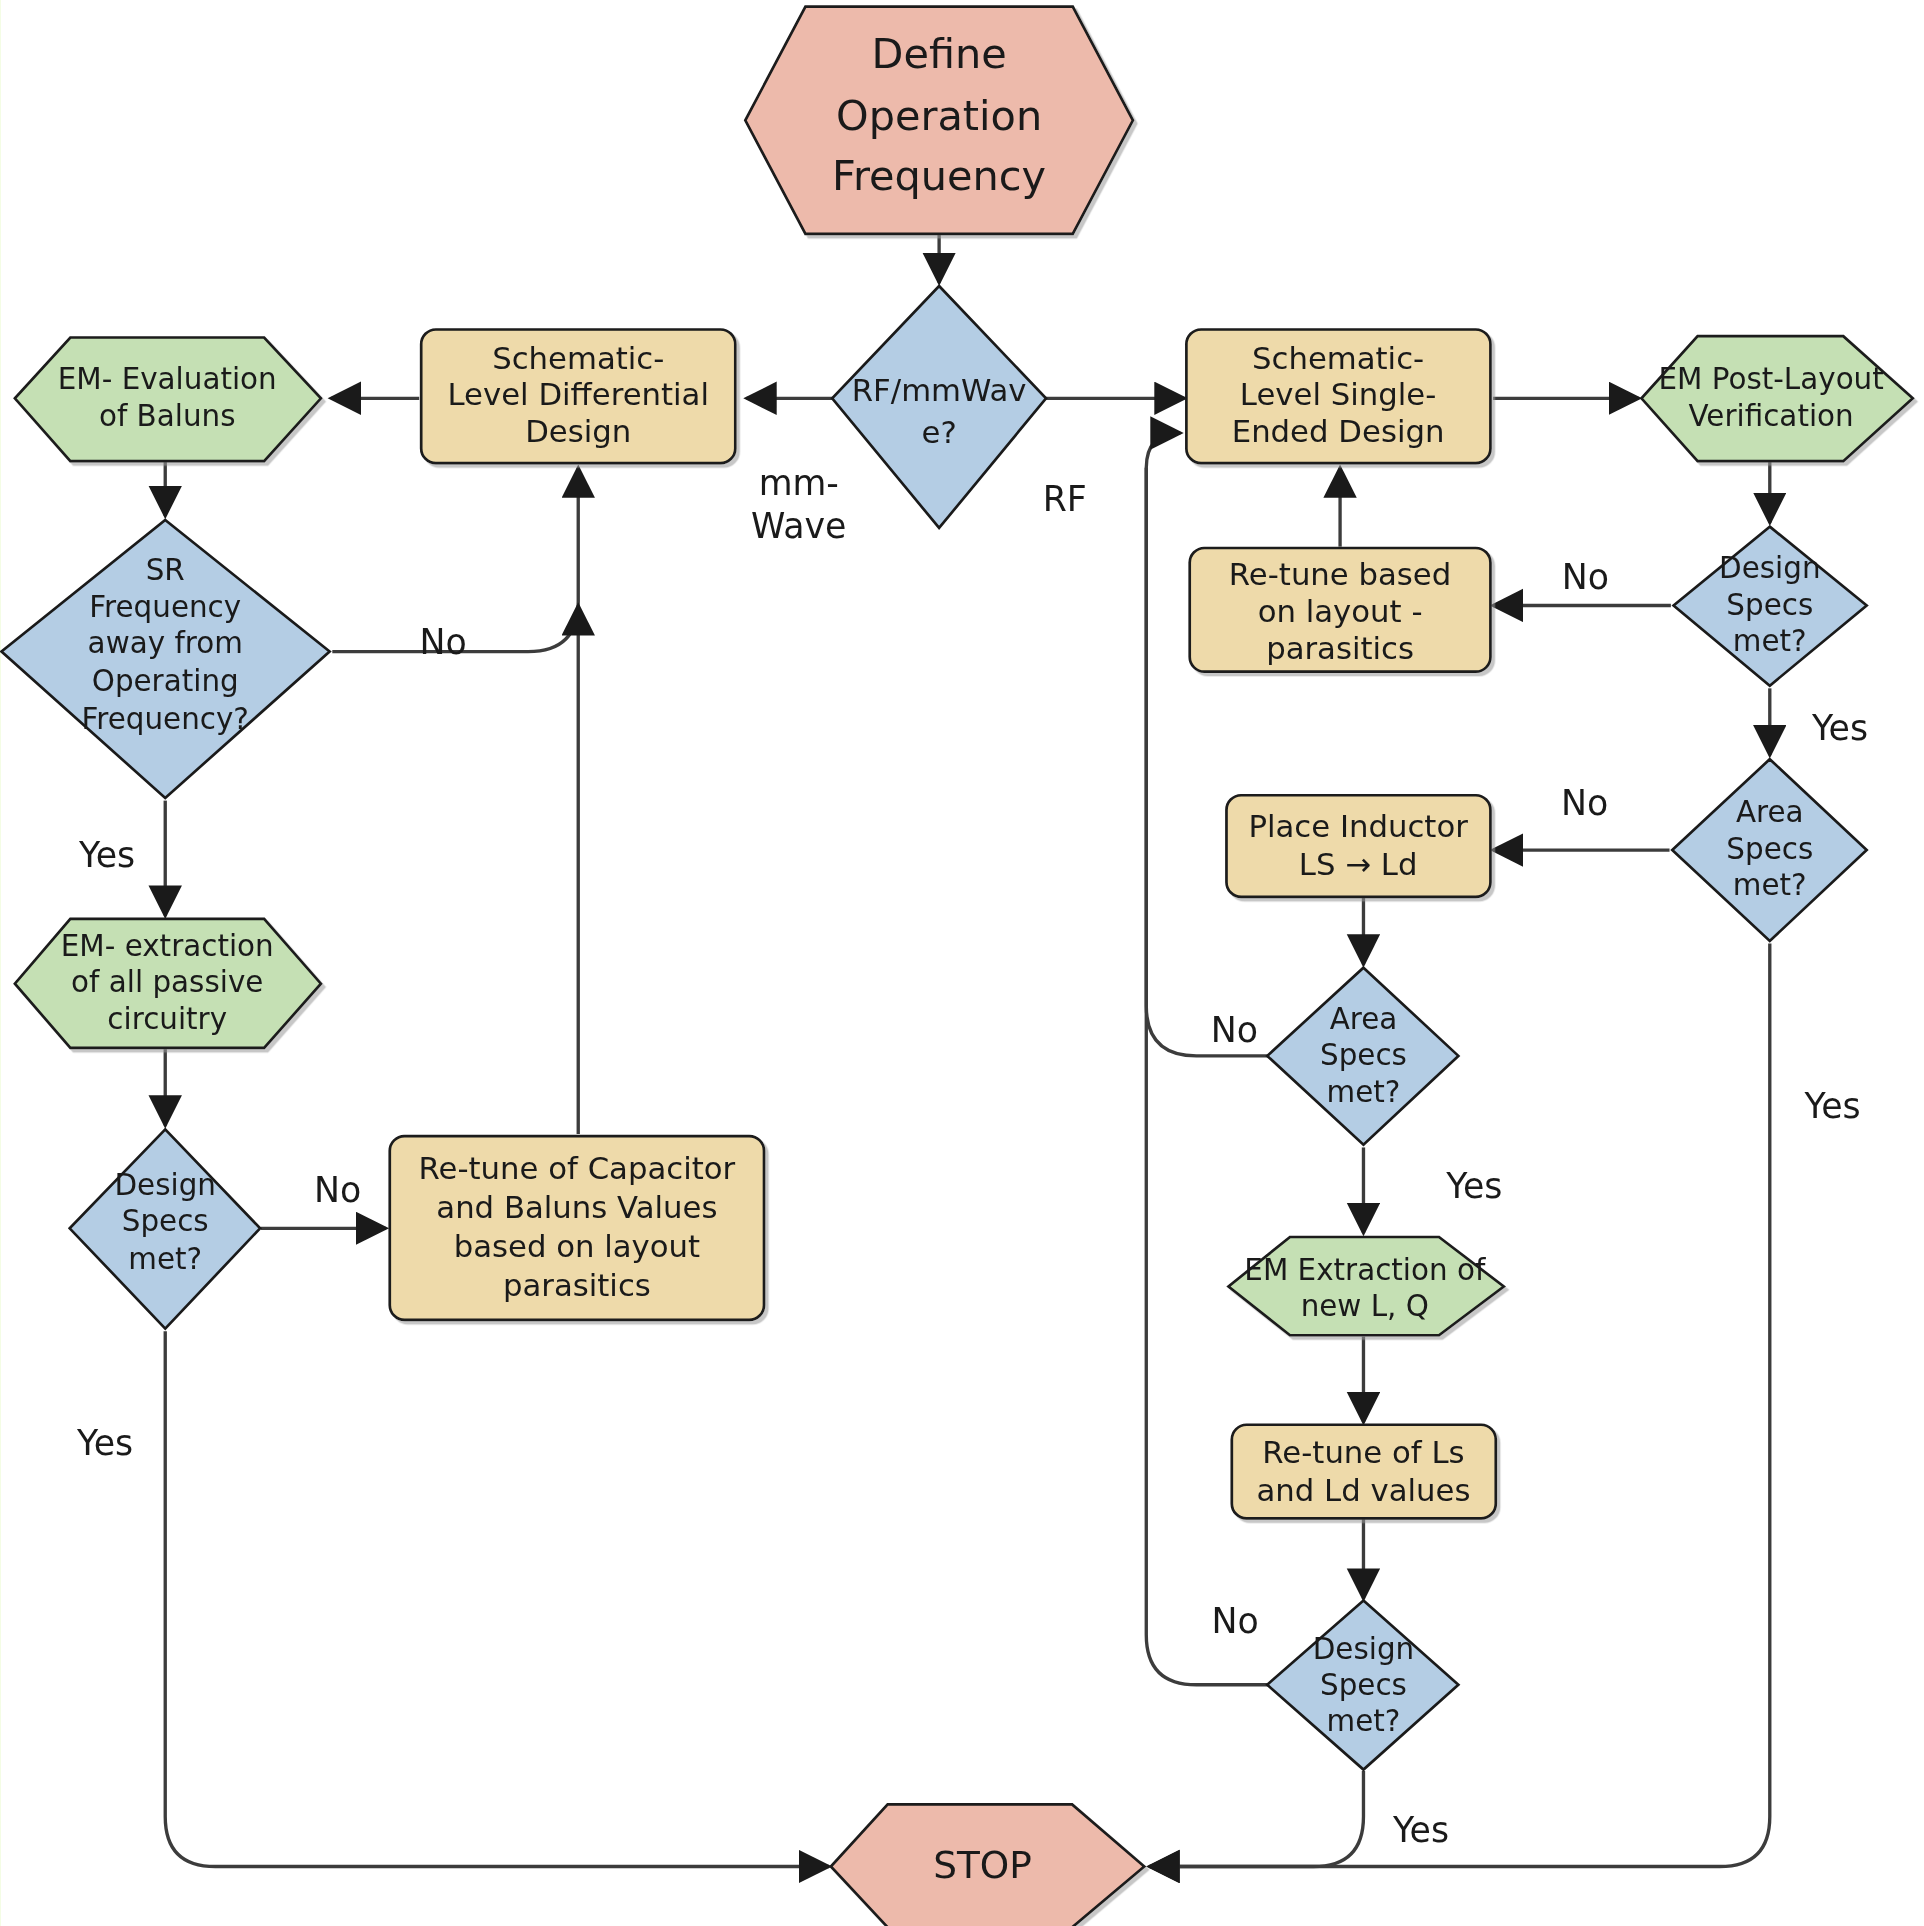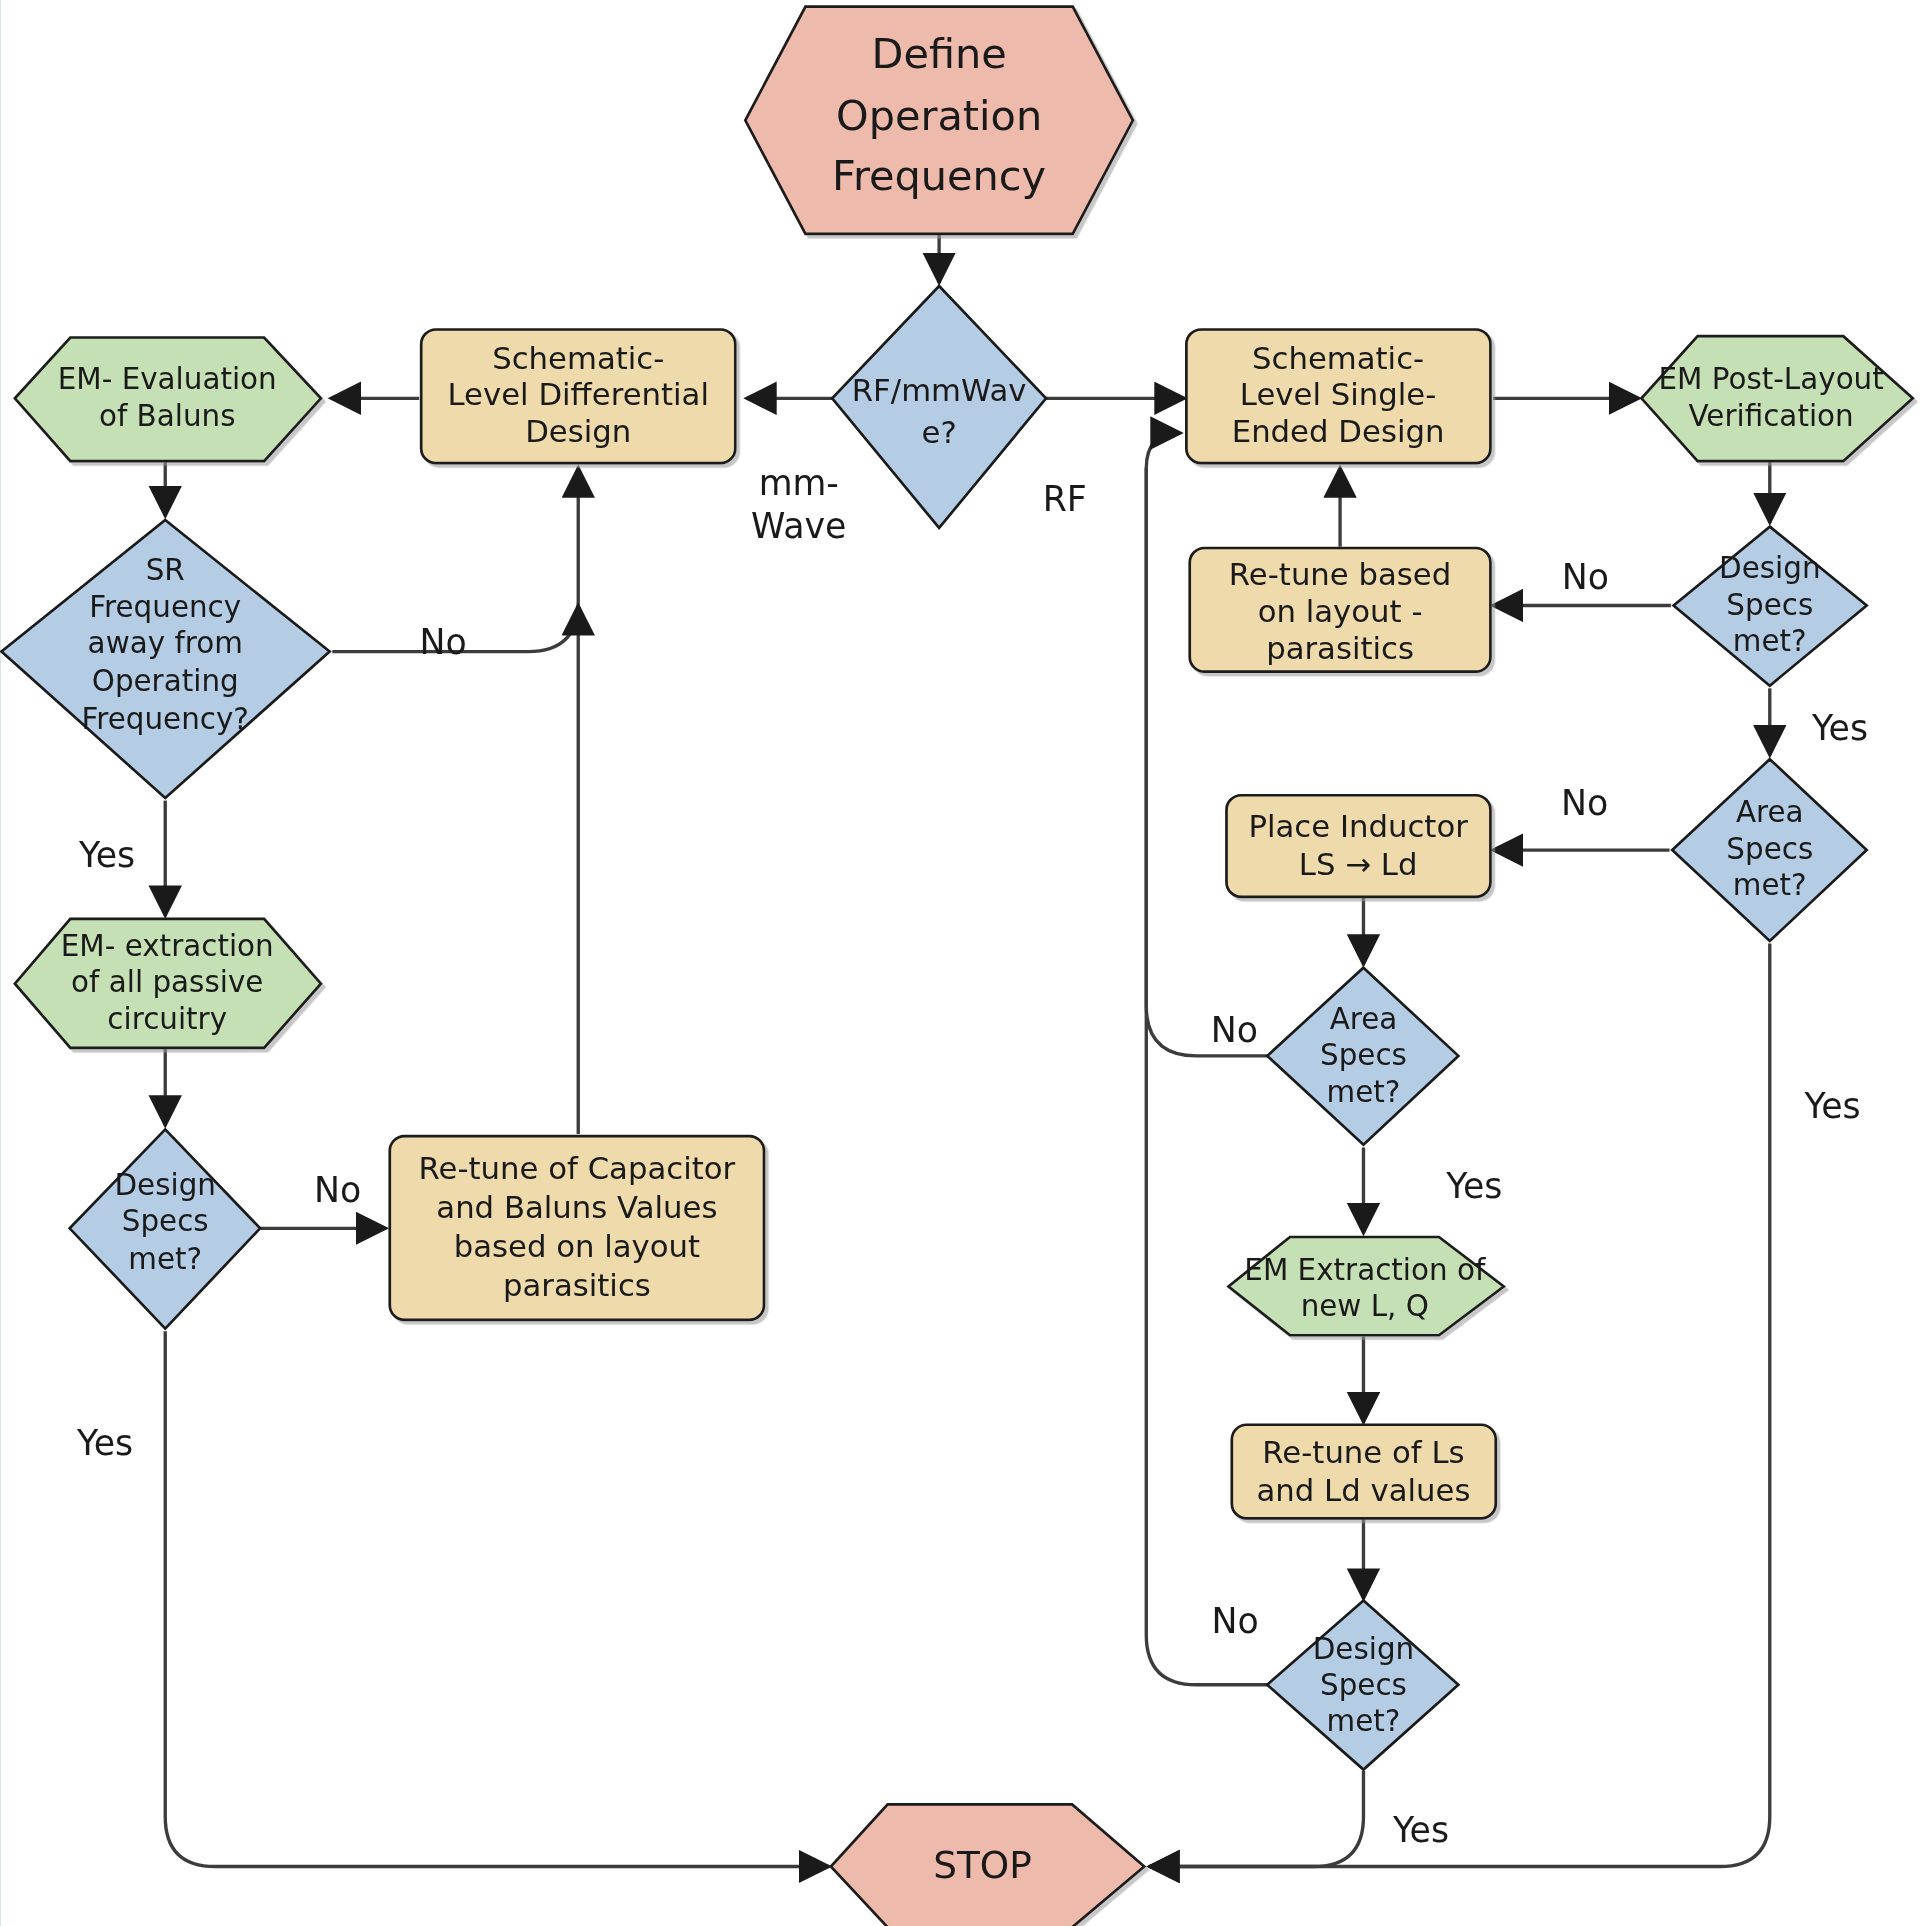--- a/index.html
+++ b/index.html
@@ -1,17 +1,17 @@
 <!DOCTYPE html>
 <html style="font-size:10.7px"><head>
 <meta charset="utf-8">
 <style>
   html,body{margin:0;padding:0;background:#ffffff;}
   body{font-family:"DejaVu Sans",sans-serif;}
-  #stage{position:relative;width:1925px;height:1926px;background:#15803d;}
+  #stage{position:relative;width:1925px;height:1926px;background:#bef264;}
   svg{display:block;}
   .node-text{font-family:"DejaVu Sans",sans-serif;fill:#1a1a1a;text-anchor:middle;dominant-baseline:middle;}
   .edge-label{font-family:"DejaVu Sans",sans-serif;fill:#1a1a1a;text-anchor:middle;dominant-baseline:middle;}
   .shape{stroke:#1a1a1a;stroke-width:4;}
   .link{fill:none;stroke:#3c3c3c;stroke-width:5;}
 </style>
 </head>
 <body>
 
 <div id="stage">

